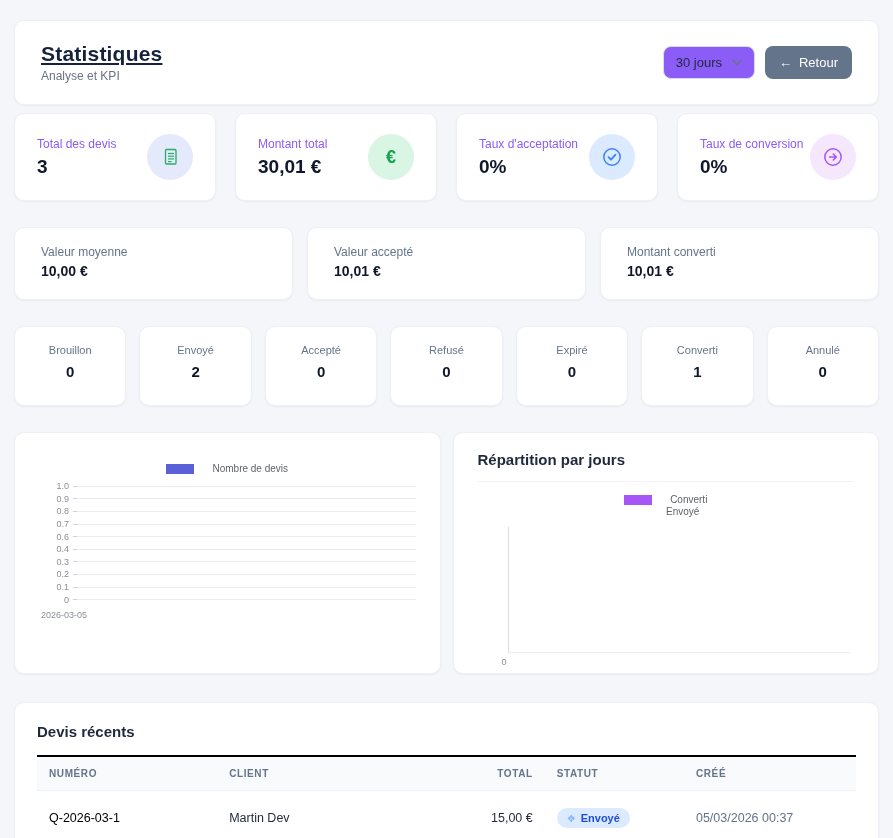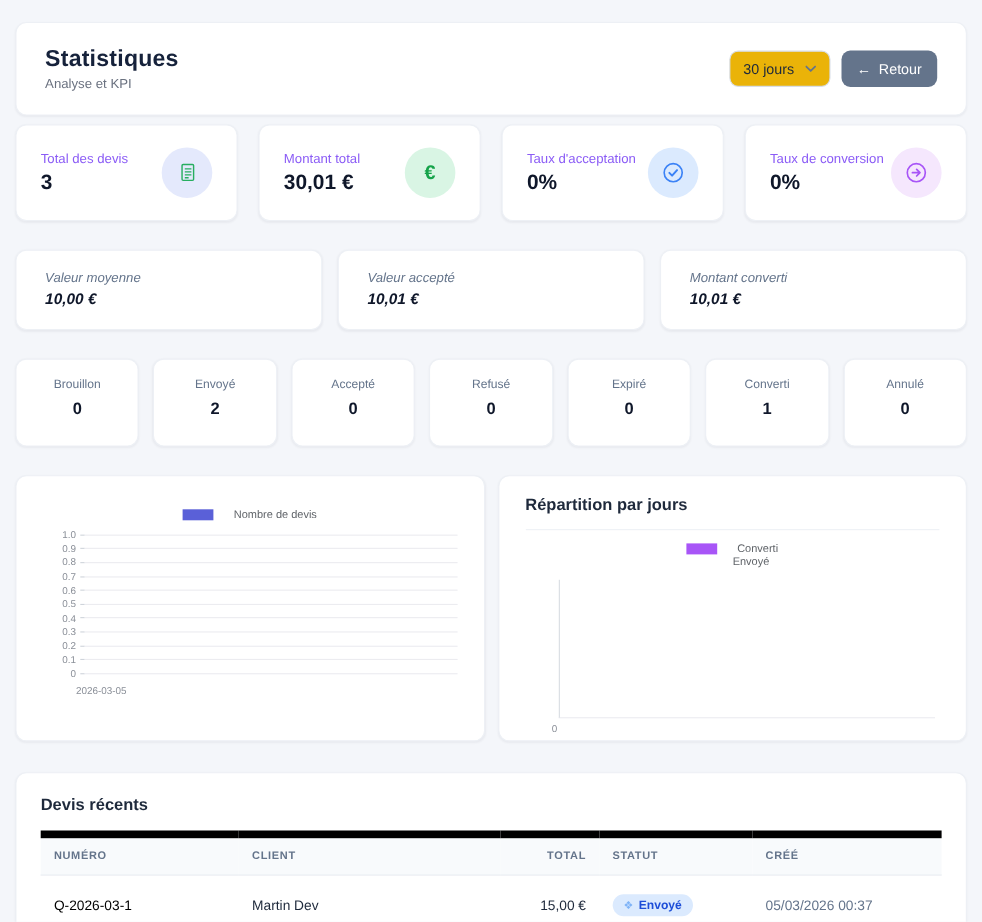--- a/index.html
+++ b/index.html
@@ -16,83 +16,83 @@
     border:1px solid #edf0f5;
     border-radius:10px;
     box-shadow:0 1px 2px rgba(15,23,42,.05);
   }
 
   
   .header-card {
     display:flex; justify-content:space-between; align-items:center;
     padding:18px 26px; height:85px;
   }
-  .page-title { font-size:21px; font-weight:700; color:#16223b; letter-spacing:.2px; }
+  .page-title { font-size:21px; font-weight:700; color:#16223b; letter-spacing:.2px;text-decoration:underline; }
   .page-subtitle { font-size:12px; color:#6b7280; margin-top:3px; }
   .header-controls { display:flex; gap:10px; align-items:center; }
   .period-select {
     display:flex; align-items:center; gap:10px;
-    background:#eab308; border:1px solid #d7dde7; border-radius:8px;
+    background:#8b5cf6; border:1px solid #d7dde7; border-radius:8px;
     padding:8px 12px; font-size:13px; color:#1e293b; cursor:pointer;
   }
   .btn-back {
     display:flex; align-items:center; gap:7px;
     background:#64748b; color:#fff; border:none; border-radius:8px;
     padding:9px 14px; font-size:13px; cursor:pointer;
   }
 
   
   .kpi-grid { display:grid; grid-template-columns:repeat(4,1fr); gap:19px; margin-top:8px; }
   .kpi-card { display:flex; justify-content:space-between; align-items:center; padding:18px 22px; height:88px; }
   .kpi-label { font-size:12px; color:#8b5cf6; }
   .kpi-value { font-size:19px; font-weight:700; color:#0f172a; margin-top:5px; }
   .icon-circle { width:46px; height:46px; border-radius:50%; display:flex; align-items:center; justify-content:center; flex:none; }
   .ic-doc   { background:#e4e9fc; }
   .ic-euro  { background:#d9f5e4; color:#16a34a; font-size:18px; font-weight:700; }
   .ic-check { background:#dbeafe; }
   .ic-arrow { background:#f5e7fd; }
 
   
-  .amount-grid { display:grid; grid-template-columns:repeat(3,1fr); gap:14px; margin-top:26px;font-style:italic; }
+  .amount-grid { display:grid; grid-template-columns:repeat(3,1fr); gap:14px; margin-top:26px; }
   .amount-card { padding:17px 26px; height:73px; }
   .amount-label { font-size:12px; color:#64748b; }
   .amount-value { font-size:14px; font-weight:700; color:#0f172a; margin-top:4px; }
 
   
   .status-grid { display:grid; grid-template-columns:repeat(7,1fr); gap:13px; margin-top:26px; }
   .status-card { text-align:center; padding:17px 6px; height:80px; }
   .status-label { font-size:11px; color:#64748b; }
   .status-value { font-size:15px; font-weight:700; color:#0f172a; margin-top:7px; }
 
   
   .charts-grid { display:grid; grid-template-columns:1fr 1fr; gap:12px; margin-top:26px; }
   .chart-card { padding:18px 24px 22px; height:242px; }
   .chart-title { font-size:15px; font-weight:700; color:#1e293b; padding-bottom:13px; border-bottom:1px solid #eef1f5; }
   .chart-legend { display:flex; flex-direction:column; align-items:center; margin-top:12px; }
-  .legend-row { display:flex; gap:18px; }
+  .legend-row { display:flex; align-items:center; gap:18px; }
   .legend-swatch { width:28px; height:10px; display:inline-block; }
   .legend-label { font-size:10px; color:#5f6368; }
   .legend-label-noswatch { font-size:10px; color:#5f6368; margin-top:1px; }
 
   .evo-plot { margin-top:6px; }
   .tick-row { display:flex; align-items:center; height:12.6px; }
   .tick-label { width:34px; text-align:right; font-size:9px; color:#8a8f98; padding-right:4px; }
   .tick-mark { width:4px; height:1px; background:#cfd4db; }
   .grid-line { flex:1; height:1px; background:#ececf0; }
-  .x-label { font-size:9px; color:#8a8f98; margin:4px 0 0 30px; }
+  .x-label { font-size:9px; color:#8a8f98; margin:4px 0 0 2px; }
 
   .rep-plot { margin:10px 4px 0 30px; height:126px; border-left:1px solid #d9dde3; border-bottom:1px solid #ececf0; position:relative; }
   .rep-zero { font-size:9px; color:#8a8f98; margin:4px 0 0 24px; }
 
   
   .table-card { margin-top:28px; padding:20px 22px 24px; }
   .table-title { font-size:15px; font-weight:700; color:#1e293b; margin-bottom:15px; }
   table { width:100%; border-collapse:collapse; }
   thead th {
-    background:#f8fafc; border-top:7px solid #000000; border-bottom:1px solid #eef1f5;
+    background:#f8fafc; border-top:2px solid #000000; border-bottom:1px solid #eef1f5;
     font-size:10px; font-weight:700; letter-spacing:.6px; color:#64748b;
     text-transform:uppercase; text-align:left; padding:11px 12px;
   }
   th.col-total, td.col-total { text-align:right; }
   tbody td { padding:17px 12px; font-size:12.5px; color:#1e293b; vertical-align:middle; }
   .quote-link { color:#000000; text-decoration:none; cursor:pointer; }
   .badge {
     display:inline-flex; align-items:center; gap:5px;
     background:#dbeafe; color:#1d4ed8;
     border-radius:999px; padding:4px 10px;
@@ -251,25 +251,20 @@
             <span class="tick-mark"></span>
             <span class="grid-line"></span>
           </div>
         <div class="tick-row">
             <span class="tick-label">0.7</span>
             <span class="tick-mark"></span>
             <span class="grid-line"></span>
           </div>
         <div class="tick-row">
             <span class="tick-label">0.6</span>
-            <span class="tick-mark"></span>
-            <span class="grid-line"></span>
-          </div>
-        <div class="tick-row">
-            <span class="tick-label">0.5</span>
             <span class="tick-mark"></span>
             <span class="grid-line"></span>
           </div>
         <div class="tick-row">
             <span class="tick-label">0.4</span>
             <span class="tick-mark"></span>
             <span class="grid-line"></span>
           </div>
         <div class="tick-row">
             <span class="tick-label">0.3</span>

